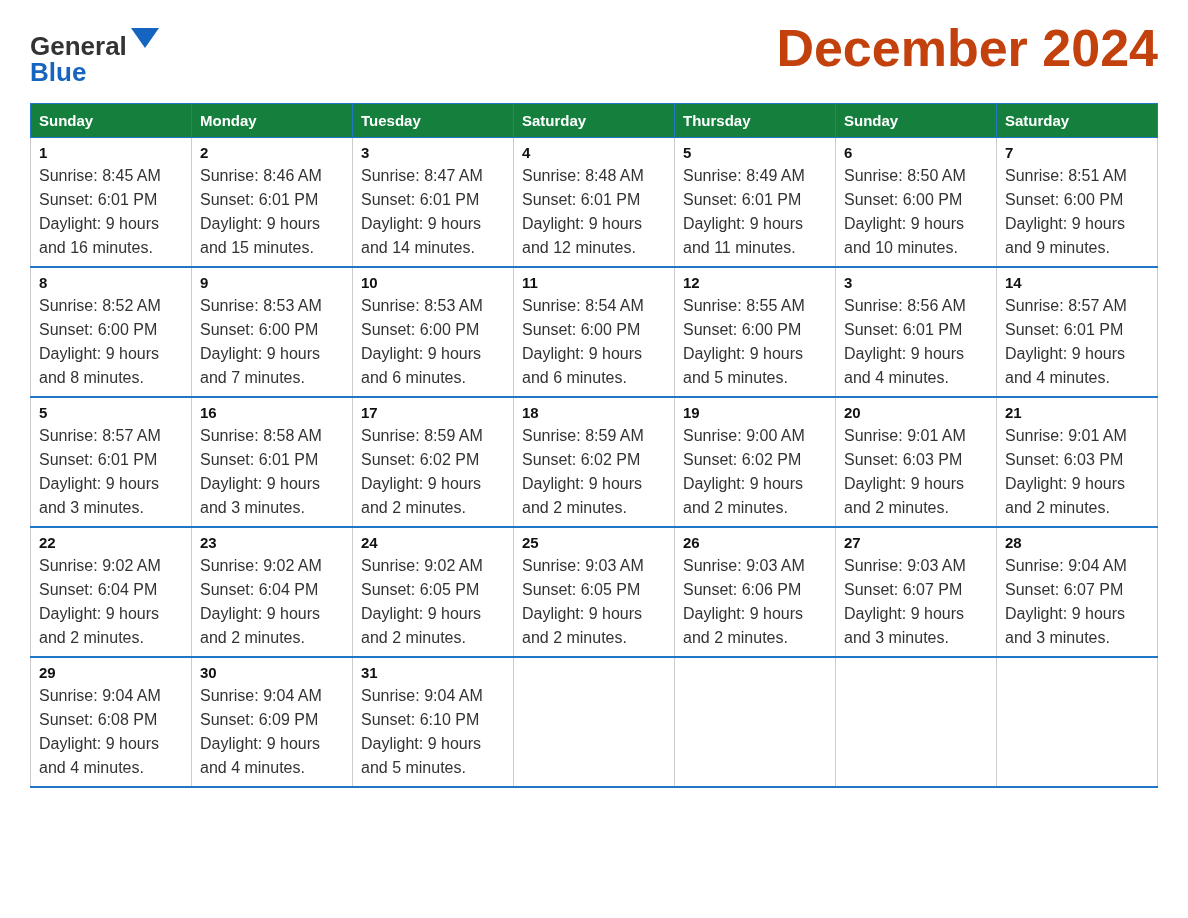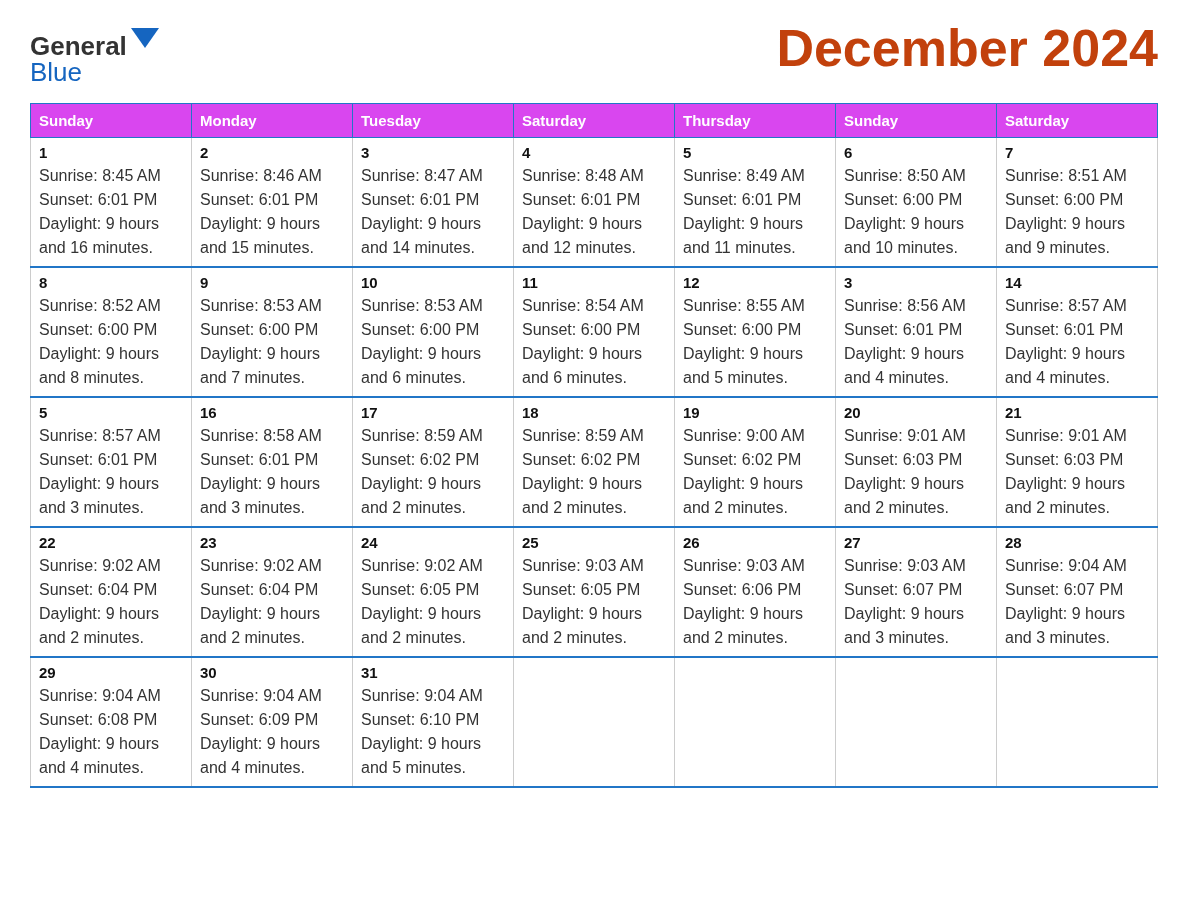--- a/index.html
+++ b/index.html
@@ -23,21 +23,21 @@
     }
     .logo-text-general {
       font-size: 26px;
       font-weight: bold;
       color: #333;
       line-height: 1;
       margin-top: 13px;
     }
     .logo-text-blue {
       font-size: 26px;
-      font-weight: normal;
+      font-weight: bold;
       color: #1565C0;
       line-height: 1;
     }
     .logo-line {
       display: flex;
       align-items: center;
     }
     .logo-triangle {
       width: 0;
       height: 0;
@@ -60,21 +60,21 @@
       font-size: 22px;
       color: #444;
       margin-top: 4px;
     }
     table {
       width: 100%;
       border-collapse: collapse;
       table-layout: fixed;
     }
     thead tr th {
-      background-color: #d946ef;
+      background-color: #15803d;
       color: #fff;
       font-size: 15px;
       font-weight: bold;
       padding: 8px 8px;
       text-align: left;
       border: 1px solid #2176C7;
     }
     tbody tr td {
       vertical-align: top;
       padding: 6px 8px;

